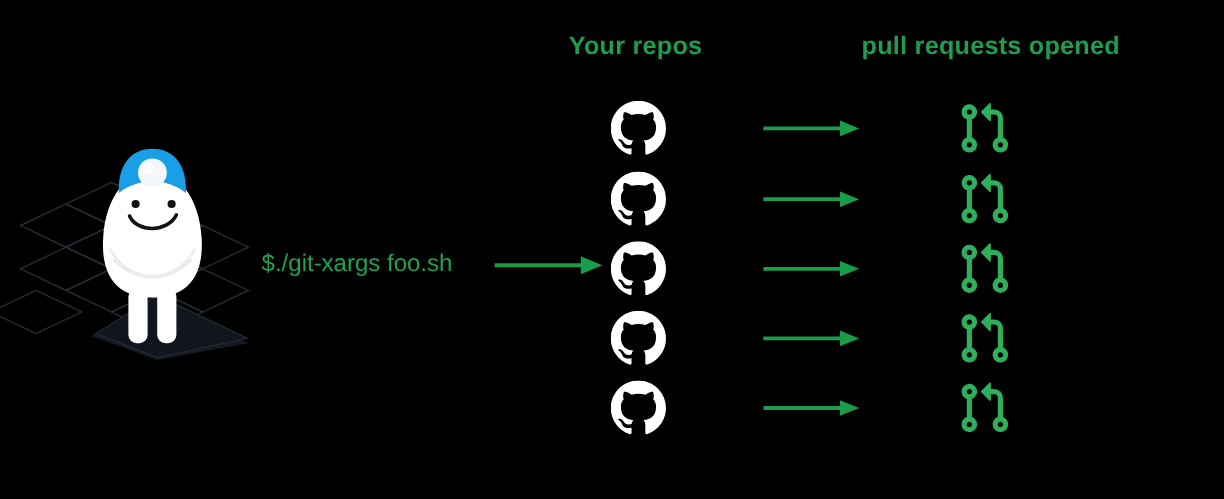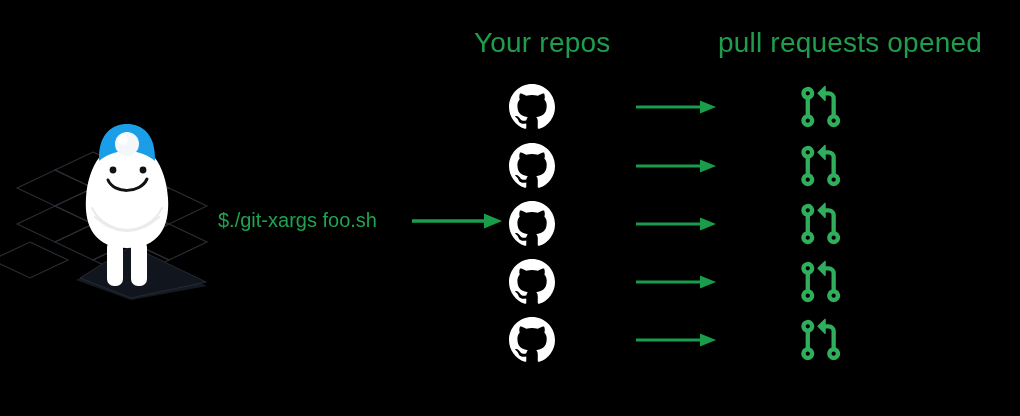--- a/index.html
+++ b/index.html
@@ -14,22 +14,22 @@
     position: relative;
     width: 1020px;
     height: 416px;
     background: #000000;
     overflow: hidden;
   }
 
   
   .col-heading {
     position: absolute;
-    font-size: 28px;
-    font-weight: 400;
+    font-size: 21px;
+    font-weight: 700;
     letter-spacing: 0.2px;
     color: #1f9d4d;
     white-space: nowrap;
   }
   #heading-repos   { left: 474px; top: 27px; }
   #heading-prs     { left: 718px; top: 27px; text-align: right; }
 
   
   #mascot-scene {
     position: absolute;

